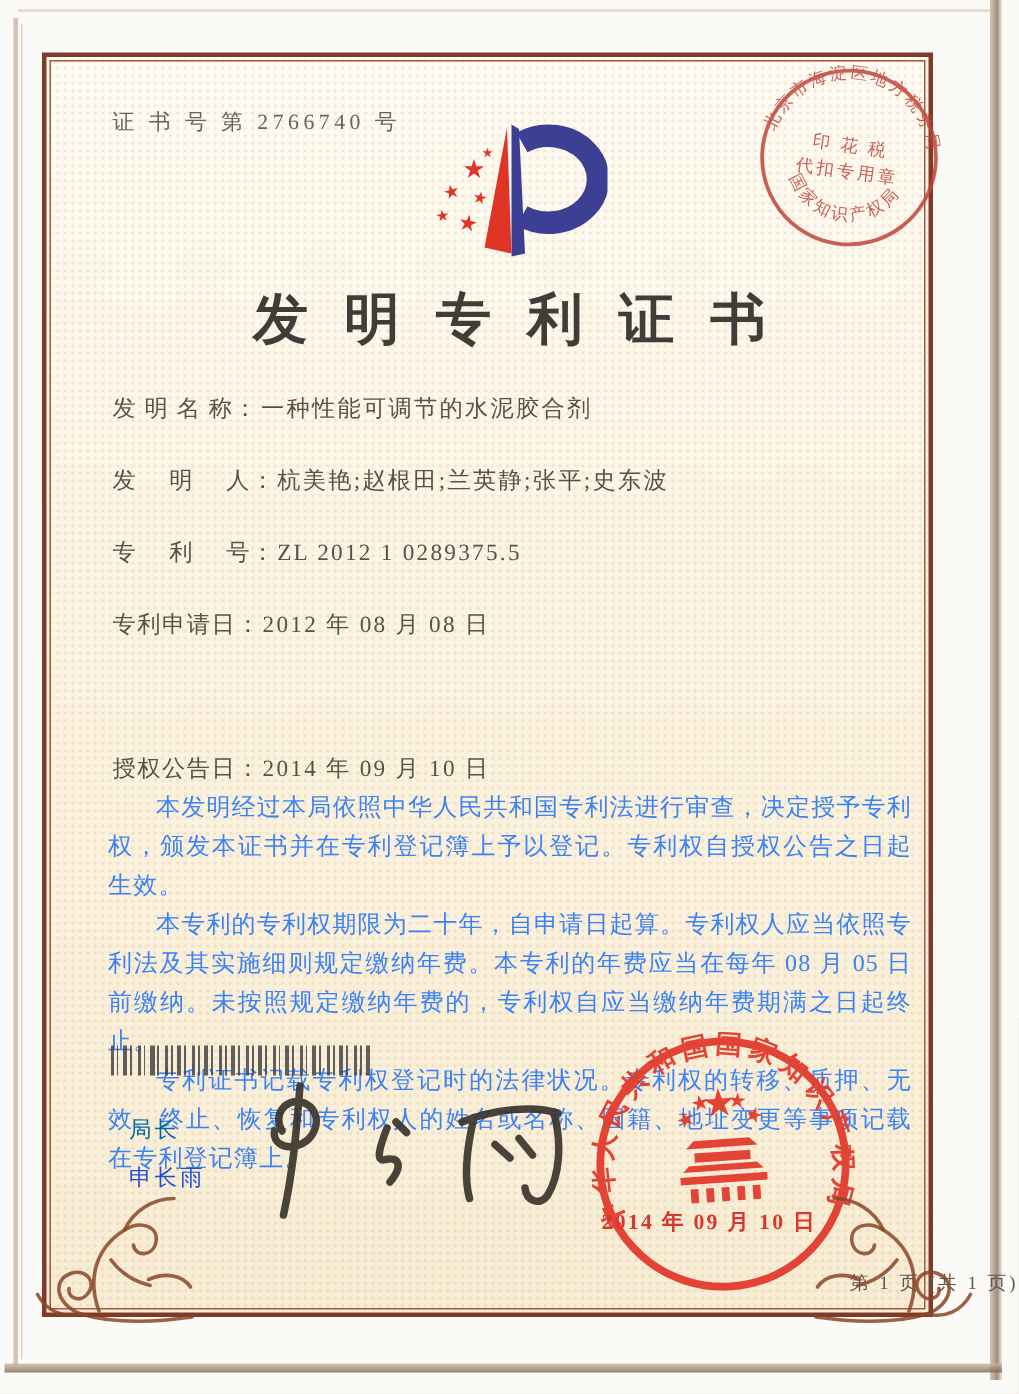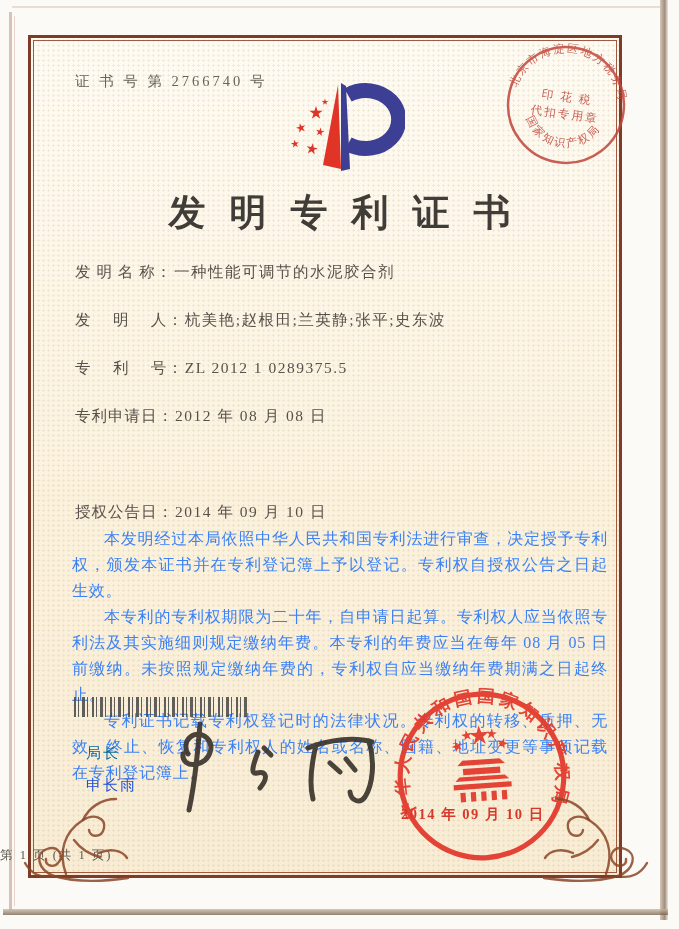--- a/index.html
+++ b/index.html
@@ -50,21 +50,21 @@
   .tax-stamp text{fill:#c0453a;font-size:11px;letter-spacing:2px;
                   font-family:"Liberation Serif","DejaVu Serif",serif;}
   .tax-stamp .tsc{font-size:11.5px;letter-spacing:2px;}
 
   .seal{left:394px;top:688px;width:176px;height:176px;transform:rotate(-4deg);opacity:.95;}
   .seal text{fill:#e23b2e;font-weight:bold;font-size:17px;letter-spacing:4px;
              font-family:"Liberation Serif","DejaVu Serif",serif;}
   .seal-date{left:401px;top:805px;font-size:14.5px;color:#d8382b;letter-spacing:1.5px;
              font-weight:bold;z-index:6;}
 
-  .footer{left:0;right:0;top:847px;text-align:left;font-size:12.5px;color:#5d574f;letter-spacing:2px;}
+  .footer{left:0;right:0;top:847px;text-align:right;font-size:12.5px;color:#5d574f;letter-spacing:2px;}
 
   .ornament{width:118px;height:102px;z-index:5;}
   .ornament path{stroke:#8a4527;stroke-width:2.4;fill:none;stroke-linecap:round;opacity:.85;}
   .orn-left{left:14px;top:790px;}
   .orn-right{left:540px;top:790px;transform:scaleX(-1);}
 
   .logo{left:279px;top:80px;width:126px;height:96px;}
 </style>
 </head>
 <body>

